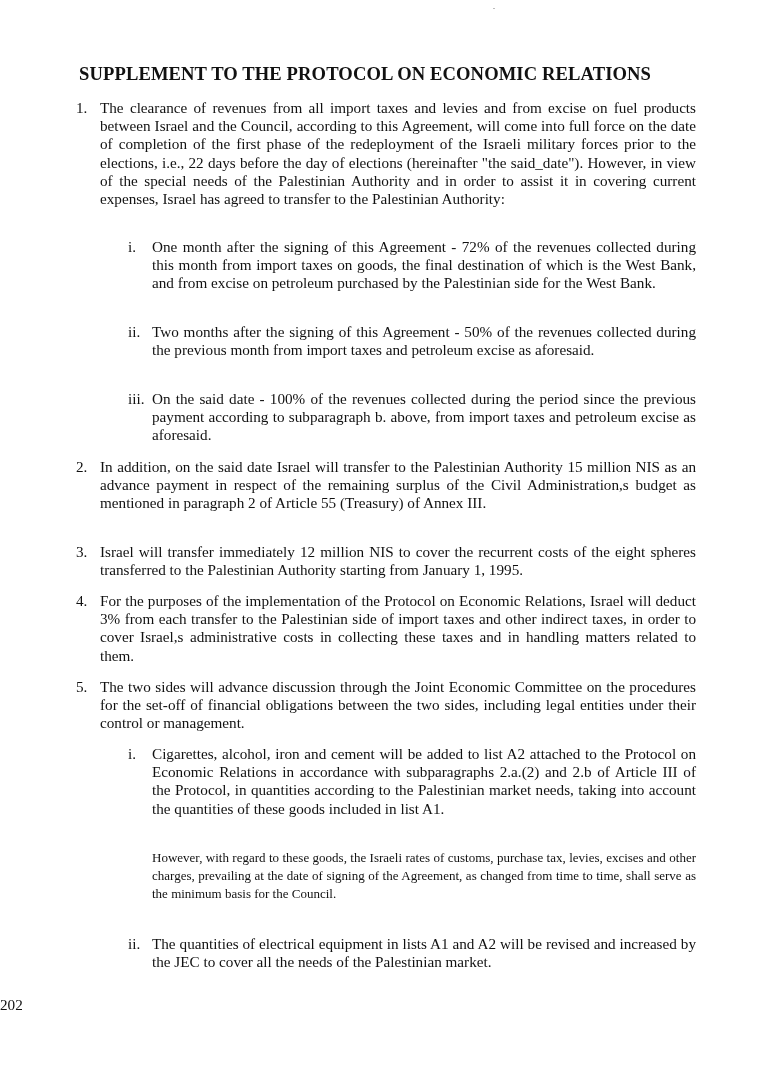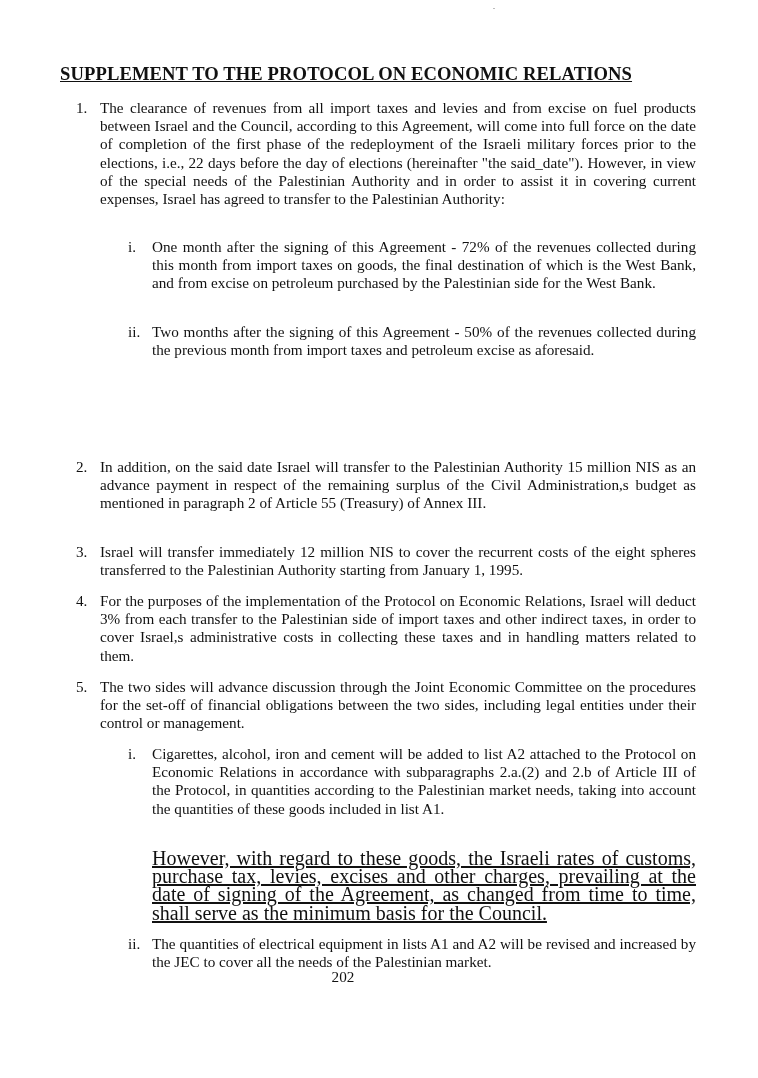--- a/index.html
+++ b/index.html
@@ -3,31 +3,31 @@
 <meta charset="utf-8">
 <style>
   html, body { margin: 0; padding: 0; background: #ffffff; }
   body {
     width: 758px; height: 1078px; position: relative; overflow: hidden;
     font-family: "Liberation Serif", "DejaVu Serif", serif;
     color: #111111;
   }
   .page { position: absolute; left: 0; top: 0; width: 758px; height: 1078px; }
   .title {
-    position: absolute; left: 60px; top: 63px; width: 630px;
-    font-weight: bold; font-size: 18.6px; letter-spacing: 0.1px; white-space: nowrap; text-decoration: underline;
+    position: absolute; left: 79px; top: 63px; width: 630px;
+    font-weight: bold; font-size: 18.6px; letter-spacing: 0.1px; white-space: nowrap;
   }
   .item {
     position: absolute; font-size: 15.2px; line-height: 18.2px; text-align: justify;
   }
   .item .num { position: absolute; left: -24px; top: 0; }
   .sub .num { left: -24px; }
-  .para { position: absolute; font-size: 20px; line-height: 18.2px; text-align: justify; text-decoration: underline; }
+  .para { position: absolute; font-size: 13px; line-height: 18.2px; text-align: justify; }
   .page-number {
-    position: absolute; left: 0; width: 686px; top: 968px; text-align: center; font-size: 15.2px;
+    position: absolute; left: 0; width: 686px; top: 996px; font-size: 15.2px;
   }
   .speck { position: absolute; left: 493px; top: 8px; width: 2px; height: 1px; background: #bbb; }
 </style>
 </head>
 <body>
 
 <div class="page">
   <div class="speck"></div>
 
   <div class="title">SUPPLEMENT TO THE PROTOCOL ON ECONOMIC RELATIONS</div>
@@ -40,20 +40,24 @@
   <div class="item sub" style="left:152px; top:238px; width:544px;">
     <span class="num">i.</span>
     <span>One month after the signing of this Agreement - 72% of the revenues collected during this month from import taxes on goods, the final destination of which is the West Bank, and from excise on petroleum purchased by the Palestinian side for the West Bank.</span>
   </div>
 
   <div class="item sub" style="left:152px; top:323px; width:544px;">
     <span class="num">ii.</span>
     <span>Two months after the signing of this Agreement - 50% of the revenues collected during the previous month from import taxes and petroleum excise as aforesaid.</span>
   </div>
 
+  <div class="item sub" style="left:152px; top:390px; width:544px;">
+    <span class="num">iii.</span>
+    <span>On the said date - 100% of the revenues collected during the period since the previous payment according to subparagraph b. above, from import taxes and petroleum excise as aforesaid.</span>
+  </div>
 
   <div class="item" style="left:100px; top:458px; width:596px;">
     <span class="num">2.</span>
     <span>In addition, on the said date Israel will transfer to the Palestinian Authority 15 million NIS as an advance payment in respect of the remaining surplus of the Civil Administration,s budget as mentioned in paragraph 2 of Article 55 (Treasury) of Annex III.</span>
   </div>
 
   <div class="item" style="left:100px; top:543px; width:596px;">
     <span class="num">3.</span>
     <span>Israel will transfer immediately 12 million NIS to cover the recurrent costs of the eight spheres transferred to the Palestinian Authority starting from January 1, 1995.</span>
   </div>

